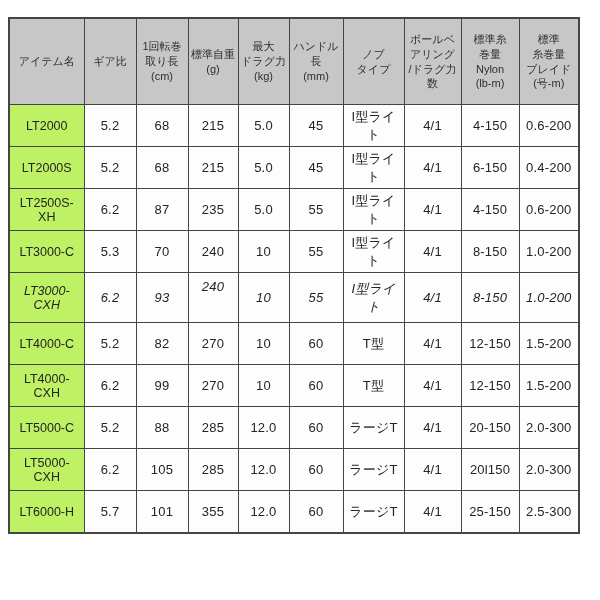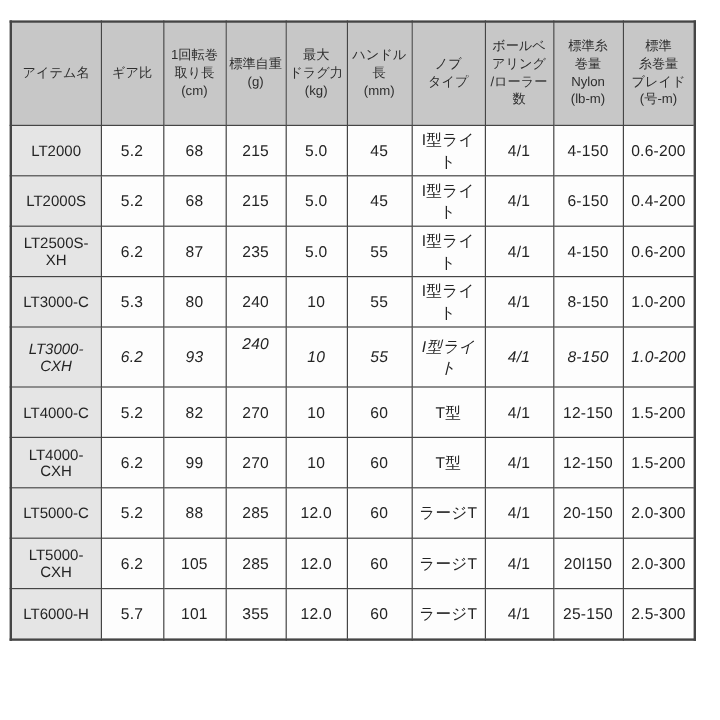--- a/index.html
+++ b/index.html
@@ -38,21 +38,21 @@
     line-height: 1.35;
     white-space: pre-line;
     color: #2e2e2e;
   }
   .spec-table td {
     font-size: 13px;
     height: 41px;
     letter-spacing: 0.2px;
   }
   .spec-table td.item-col {
-    background: #e5e5e5;
+    background: #bef264;
     font-size: 12.5px;
     letter-spacing: 0;
   }
   
   .spec-table tbody tr:nth-child(5) { height: 50px; font-style: italic; }
   .spec-table tbody tr:nth-child(5) td:nth-child(4) {
     vertical-align: top;
     padding-top: 6px;
   }
   
@@ -87,21 +87,21 @@
           <th>最大
 ドラグ力
 (kg)</th>
           <th>ハンドル
 長
 (mm)</th>
           <th>ノブ
 タイプ</th>
           <th>ボールベ
 アリング
-/ローラー
+/ドラグ力
 数</th>
           <th>標準糸
 巻量
 Nylon
 (lb-m)</th>
           <th>標準
 糸巻量
 ブレイド
 (号-m)</th>
         </tr>
@@ -139,21 +139,21 @@
           <td>5.0</td>
           <td>55</td>
           <td>I型ライト</td>
           <td>4/1</td>
           <td>4-150</td>
           <td>0.6-200</td>
         </tr>
         <tr>
           <td class="item-col">LT3000-C</td>
           <td>5.3</td>
-          <td>80</td>
+          <td>70</td>
           <td>240</td>
           <td>10</td>
           <td>55</td>
           <td>I型ライト</td>
           <td>4/1</td>
           <td>8-150</td>
           <td>1.0-200</td>
         </tr>
         <tr>
           <td class="item-col">LT3000-CXH</td>

